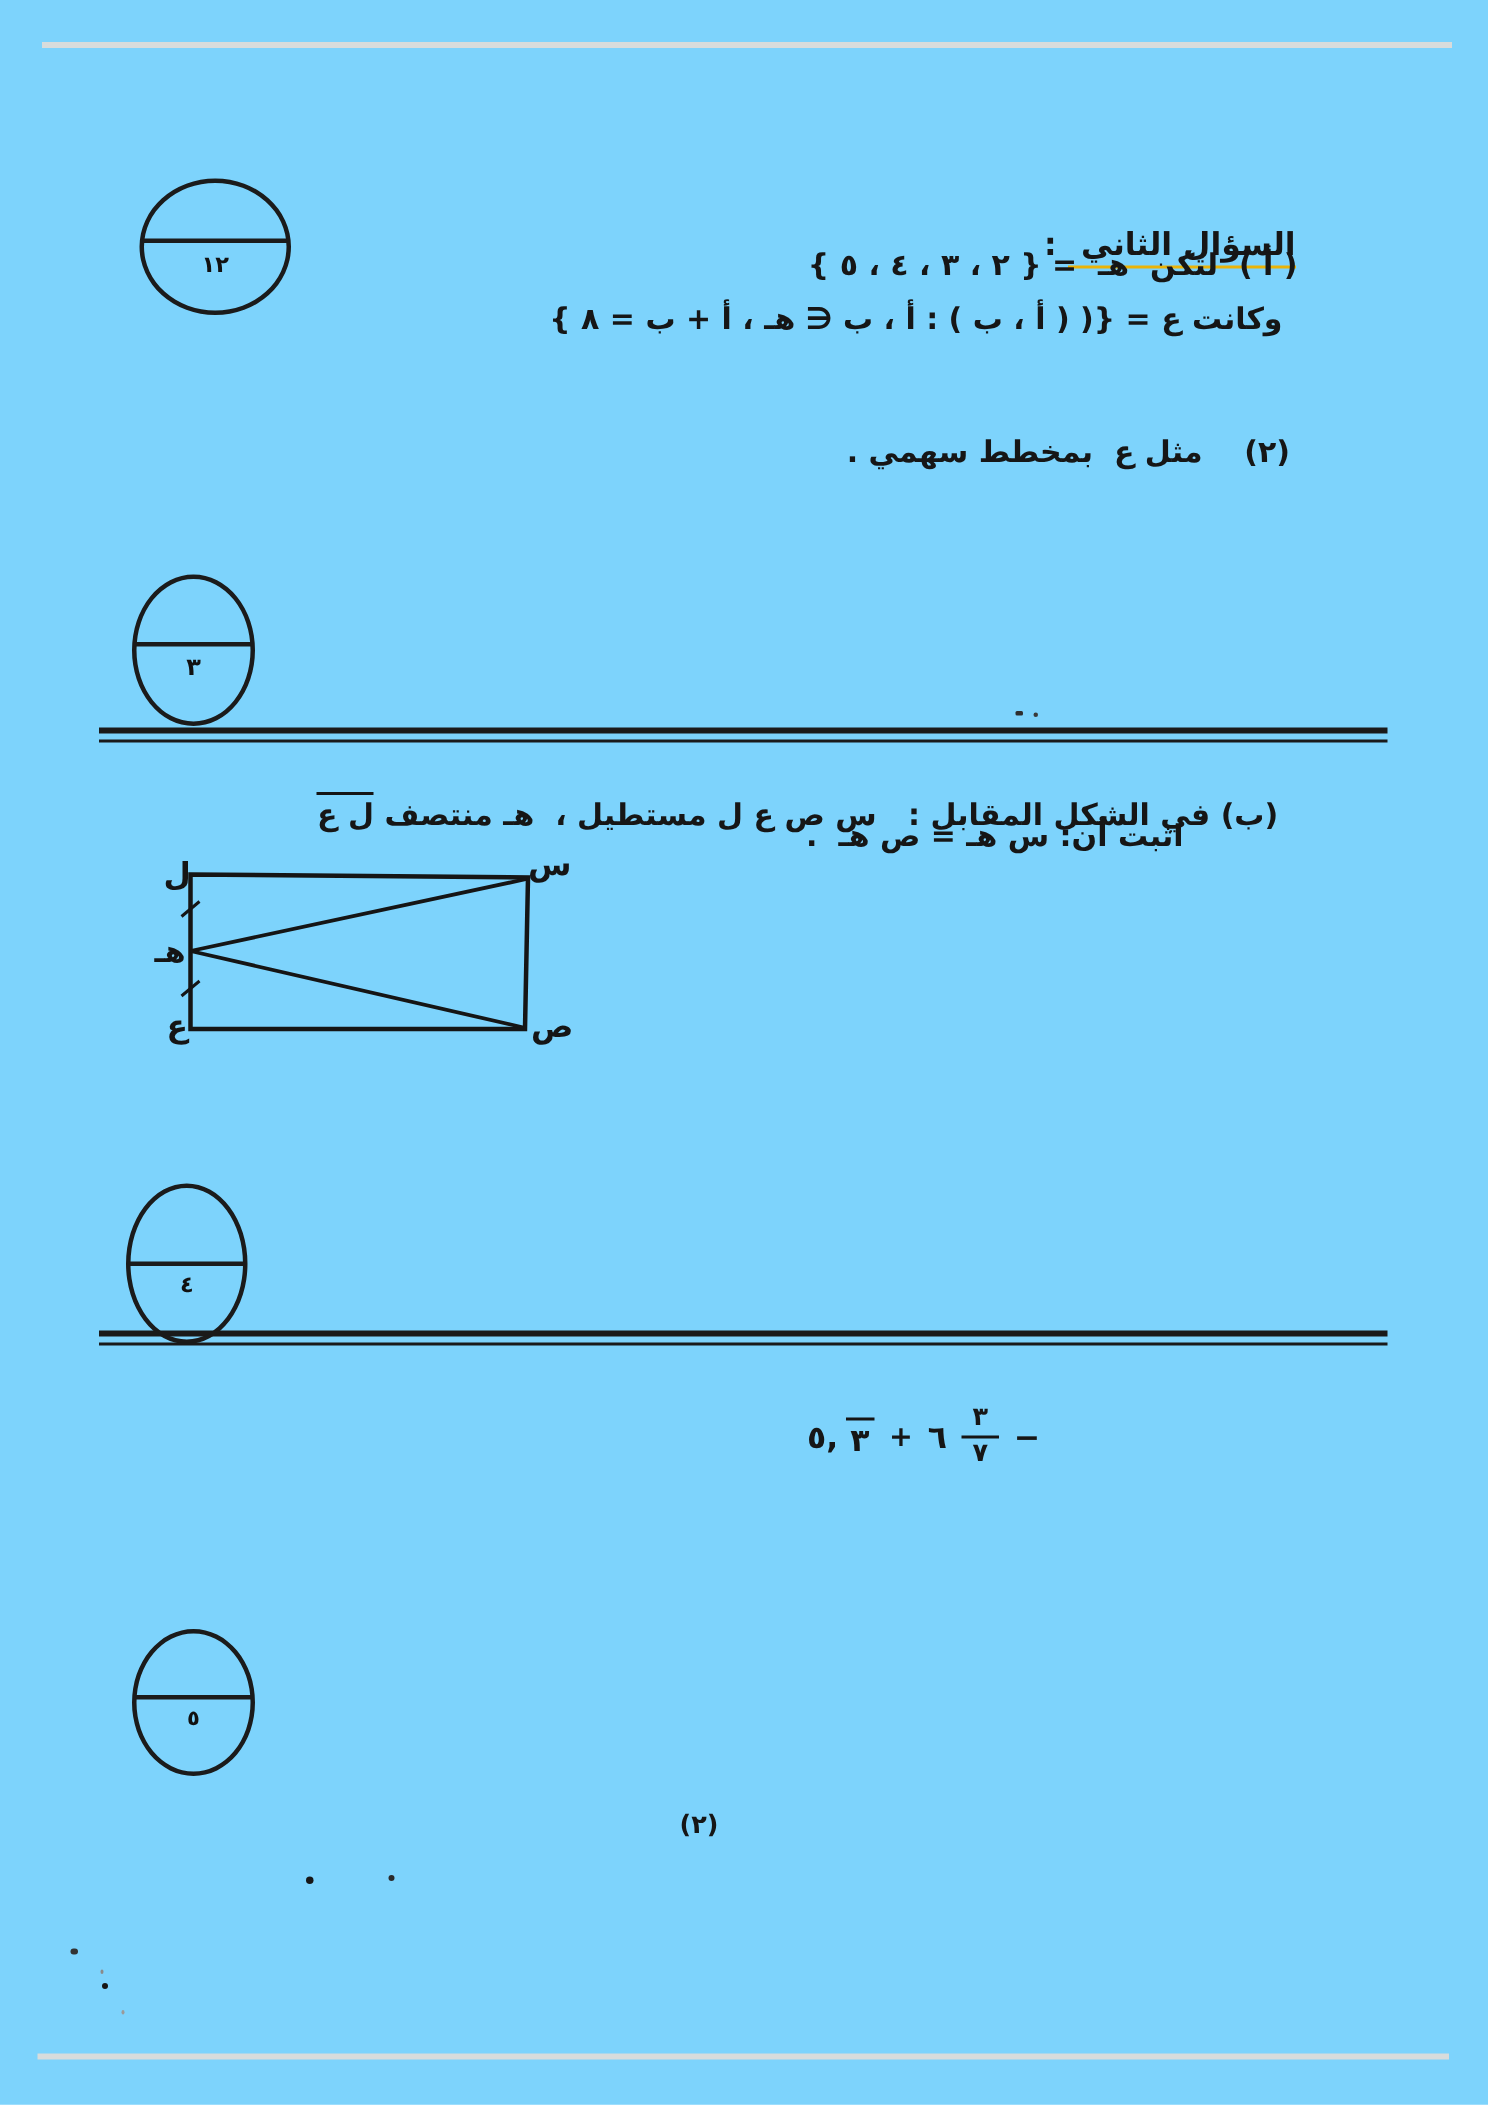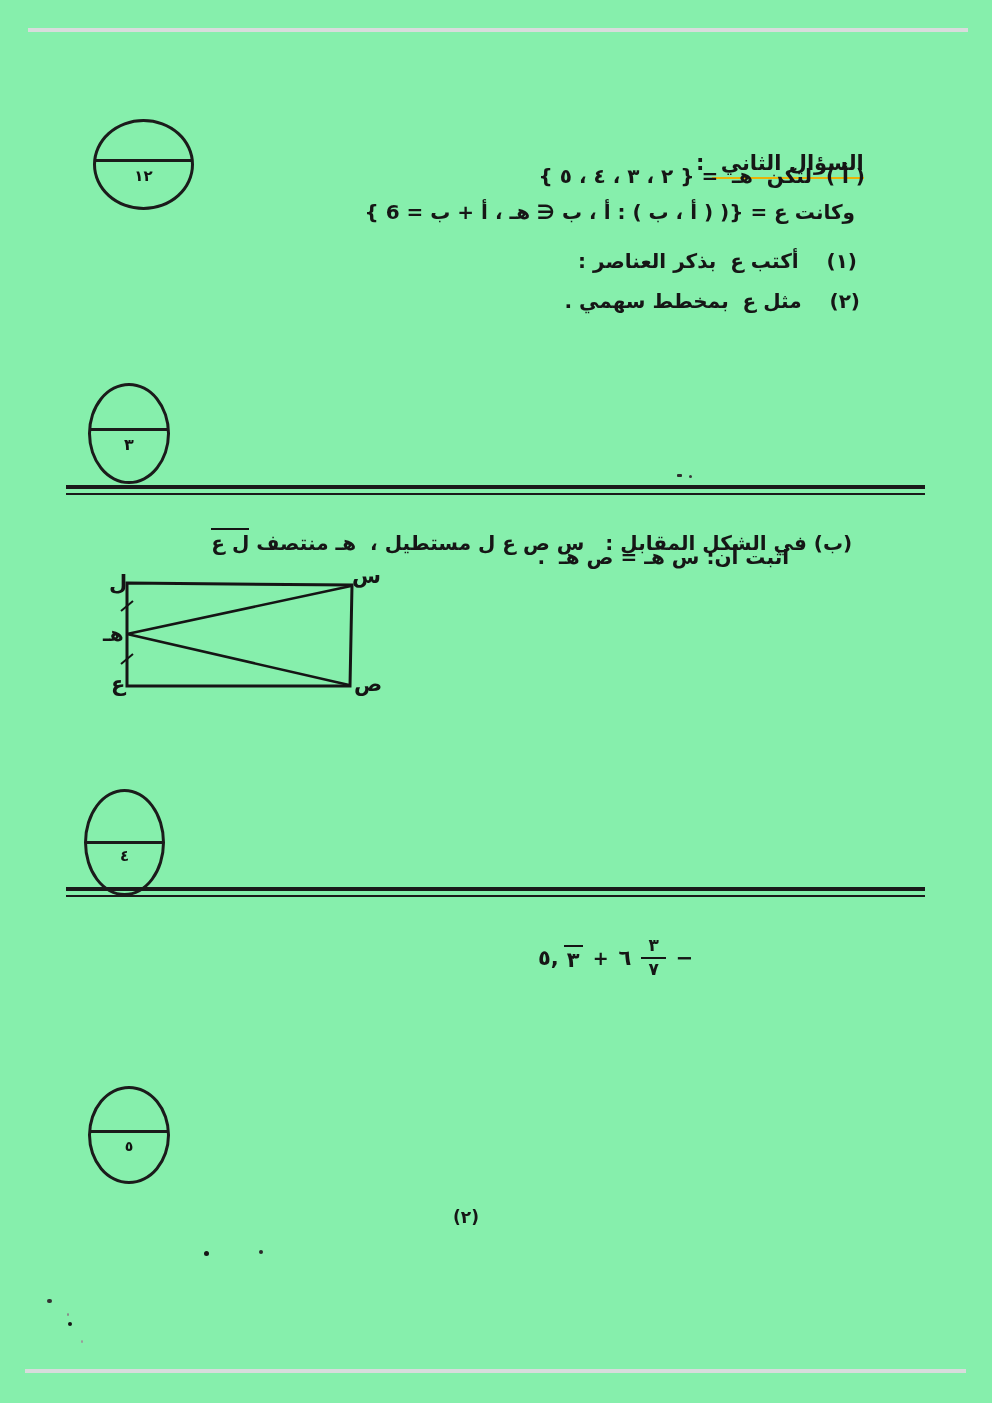--- a/index.html
+++ b/index.html
@@ -2,21 +2,21 @@
 <html lang="ar"><head>
 <meta charset="utf-8">
 <style>
   html,body{margin:0;padding:0;}
   body{
     width:992px;height:1403px;position:relative;
     background:#ffffff;
     font-family:"DejaVu Sans",sans-serif;
     color:#161616;overflow:hidden;
   }
-  .scan-page{position:absolute;inset:0;background:#86efac;}
+  .scan-page{position:absolute;inset:0;background:#7dd3fc;}
   .band{position:absolute;background:#d8dcdc;}
   .txt{position:absolute;direction:rtl;white-space:pre;color:#161616;}
   .b{font-weight:700;}
   .fs20{font-size:20px;line-height:1.25;}
   .fs21{font-size:21px;line-height:1.2;}
   .title-underline{border-bottom:2px solid #eab308;padding-bottom:2px;padding-left:9px;}
   .overbar{border-top:2px solid #141414;padding-top:1px;}
   
   .mark-circle{position:absolute;border:3px solid #1b1b1b;border-radius:50%;background:transparent;}
   .mark-line{position:absolute;left:-1px;right:-1px;height:3px;background:#1b1b1b;}
@@ -46,22 +46,21 @@
   <div class="mark-circle" style="left:93px;top:119px;width:95px;height:85px;">
     <div class="mark-line" style="top:37px;"></div>
     <div class="mark-value" style="top:45px;">١٢</div>
   </div>
 
   <div class="txt fs21 b" style="top:126px;right:99px;">
     <span class="title-underline">السؤال الثاني</span><span> :</span>
   </div>
 
   <div class="txt fs20 b" style="top:164px;right:127px;">( أ )  لتكن  هـ  = { ٢ ، ٣ ، ٤ ، ٥ }</div>
-  <div class="txt fs20 b" style="top:200px;right:137px;">وكانت ع = {( ( أ ، ب ) : أ ، ب ∈ هـ ، أ + ب = 6 }</div>
-  <div class="txt fs20 b" style="top:249px;right:135px;">(١)    أكتب ع  بذكر العناصر :</div>
+  <div class="txt fs20 b" style="top:200px;right:137px;">وكانت ع = {( ( أ ، ب ) : أ ، ب ∈ هـ ، أ + ب = ٨ }</div>
   <div class="txt fs20 b" style="top:289px;right:132px;">(٢)    مثل ع  بمخطط سهمي .</div>
 
   <div class="mark-circle" style="left:88px;top:383px;width:76px;height:95px;">
     <div class="mark-line" style="top:42px;"></div>
     <div class="mark-value" style="top:49px;font-size:16px;">٣</div>
   </div>
 
   <div class="dot" style="left:677px;top:474px;width:5px;height:3px;background:#2e2e2e;border-radius:1px;"></div>
   <div class="dot" style="left:689px;top:475px;width:3px;height:3px;background:#3a3a3a;"></div>
 

